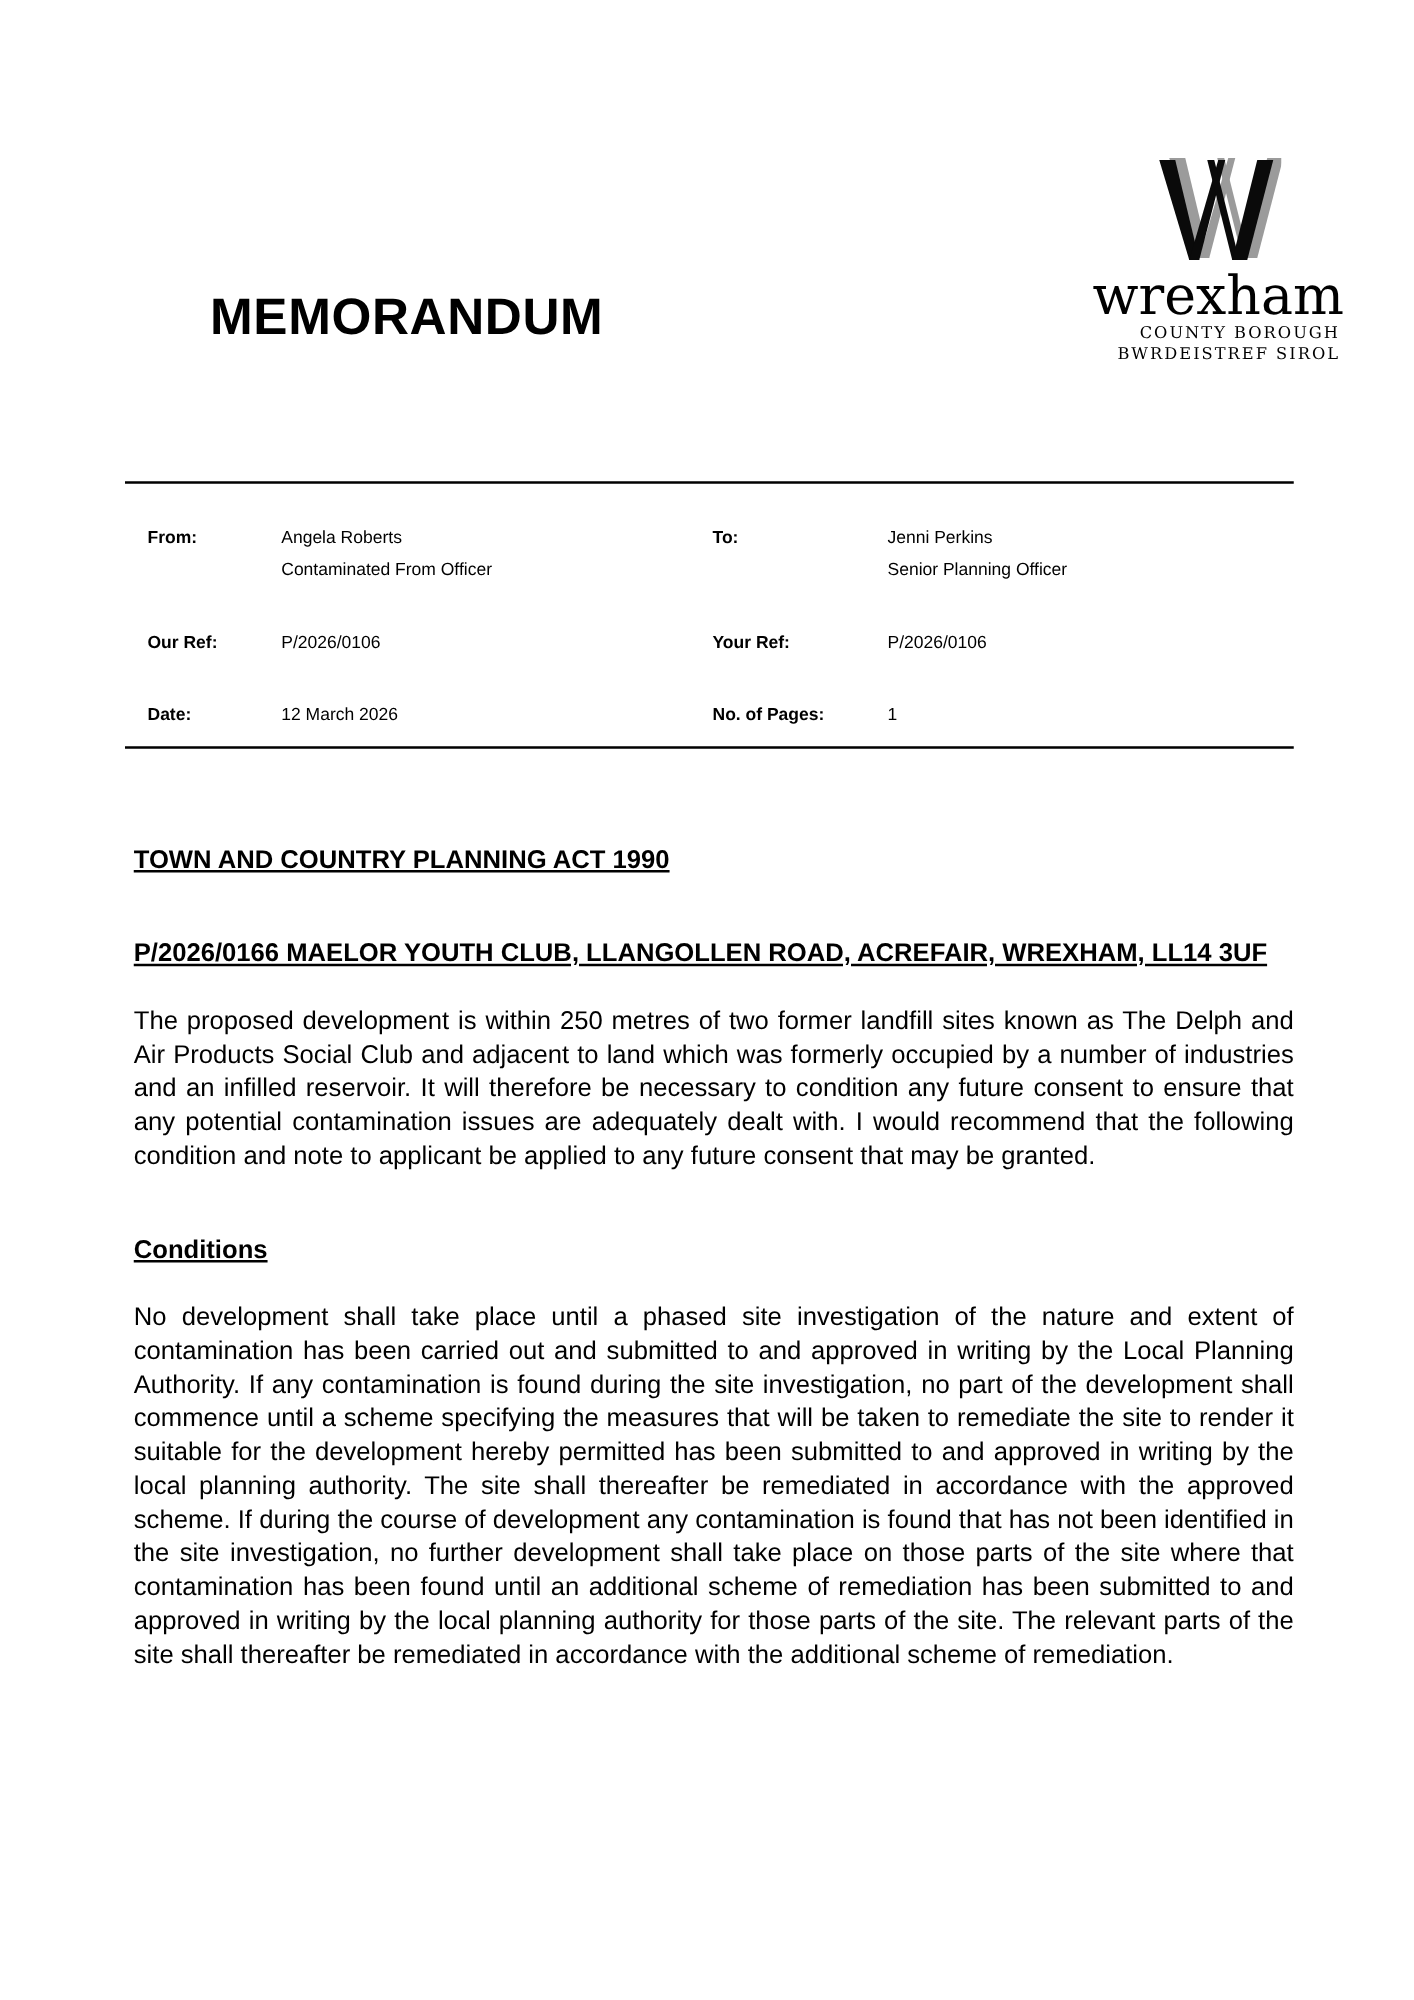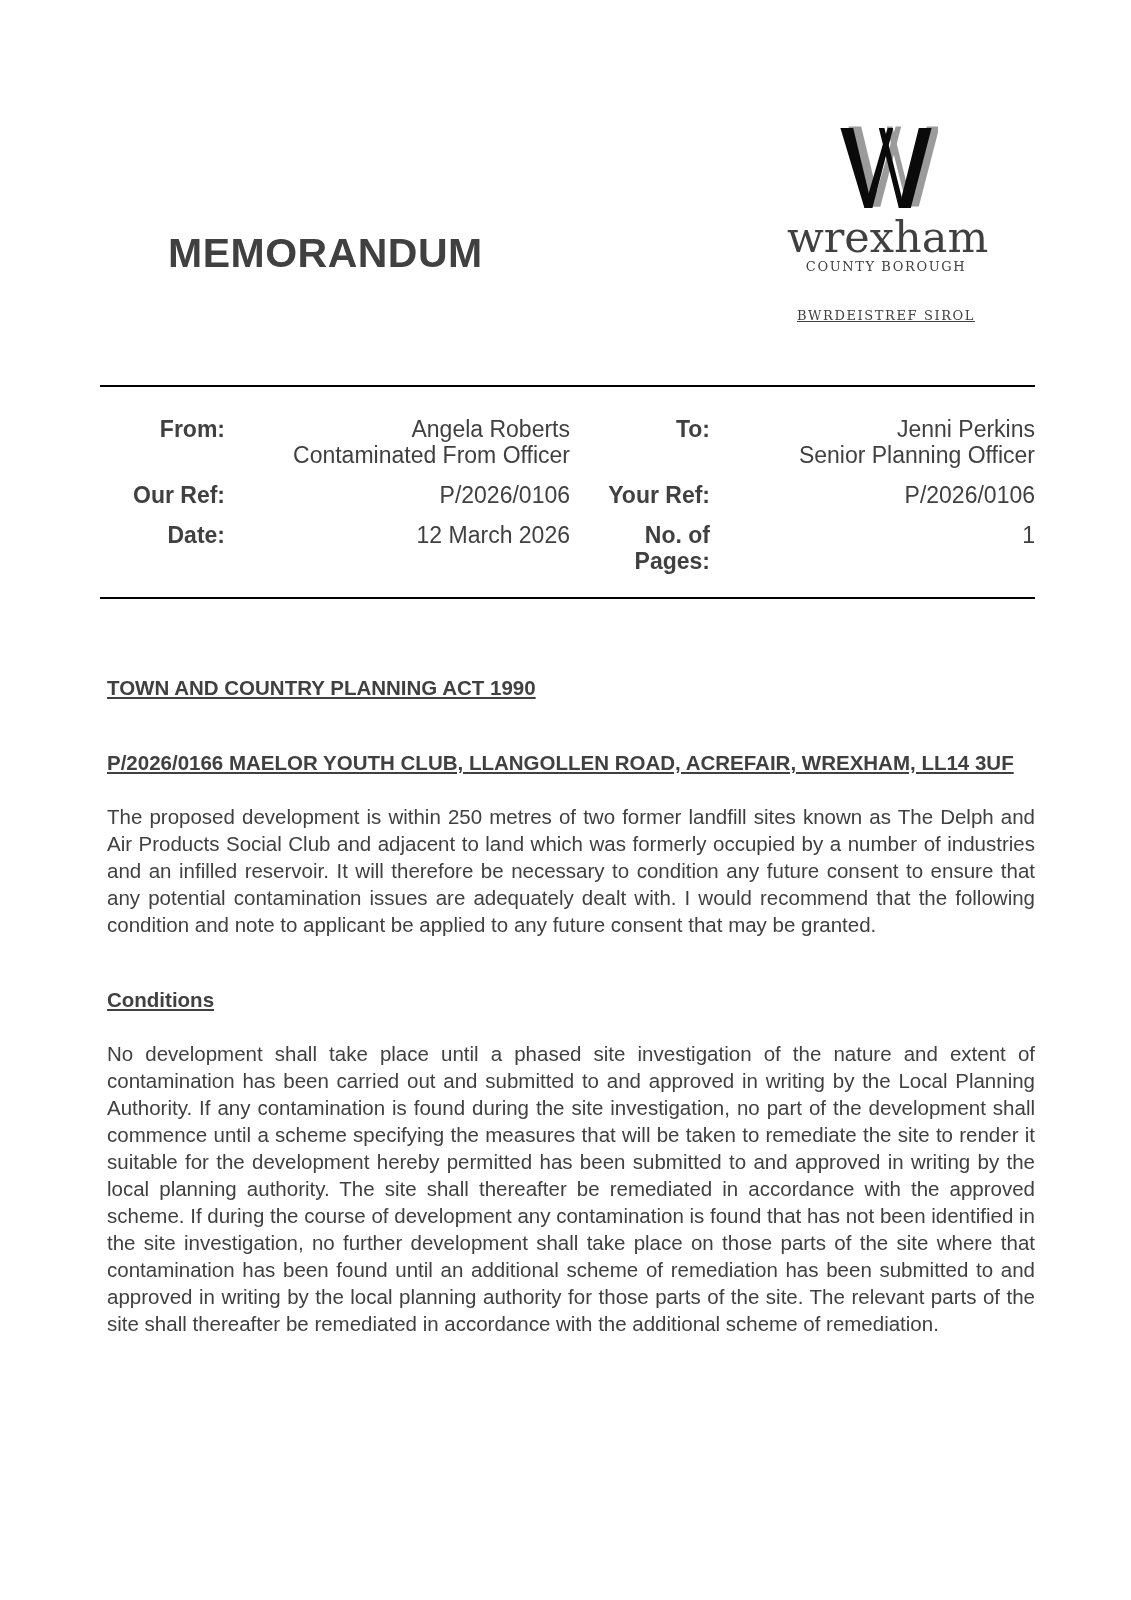--- a/index.html
+++ b/index.html
@@ -3,81 +3,80 @@
 <meta charset="utf-8">
 <style>
   * { box-sizing: border-box; margin: 0; padding: 0; }
   html, body { background: #ffffff; }
   .page {
     position: relative;
     width: 1131px;
     height: 1600px;
     background: #ffffff;
     font-family: "Liberation Sans", sans-serif;
-    color: #404040;
+    color: #000000;
     overflow: hidden;
   }
 
   
   .memo-title {
     position: absolute;
     left: 168px;
     top: 230px;
     font-size: 41px;
     font-weight: 700;
     letter-spacing: 0.5px;
   }
 
   
   .logo {
     position: absolute;
-    left: 787px;
+    left: 874px;
     top: 124px;
     width: 198px;
-    text-align: center;
+    text-align: right;
   }
   .logo .mark { display: block; margin: 0 auto 4px auto; }
   .wordmark {
     font-family: "DejaVu Serif", serif;
     font-size: 43px;
     line-height: 42px;
     letter-spacing: 0px;
   }
   .tagline {
     font-family: "DejaVu Serif", serif;
     font-size: 13px;
     letter-spacing: 1.6px;
     line-height: 15px;
     margin-top: 1px;
   }
-  .tagline.cy { margin-top: 34px; text-decoration: underline; }
+  .tagline.cy { margin-top: 2px; }
 
   
   .hr {
     position: absolute;
     left: 100px;
     width: 935px;
     height: 2px;
     background: #000;
   }
   .hr.top { top: 385px; }
   .hr.bottom { top: 597px; }
 
   
   .meta {
     position: absolute;
     left: 118px;
     top: 416px;
     width: 917px;
     display: grid;
     grid-template-columns: 107px 345px 140px 1fr;
-    row-gap: 14px;
-    font-size: 23px;
+    row-gap: 32px;
+    font-size: 14px;
     line-height: 26px;
-    text-align: right;
   }
   .meta .label { font-weight: 700; }
 
   
   .bodytext {
     position: absolute;
     left: 107px;
     top: 626px;
     width: 928px;
     font-size: 20.5px;

